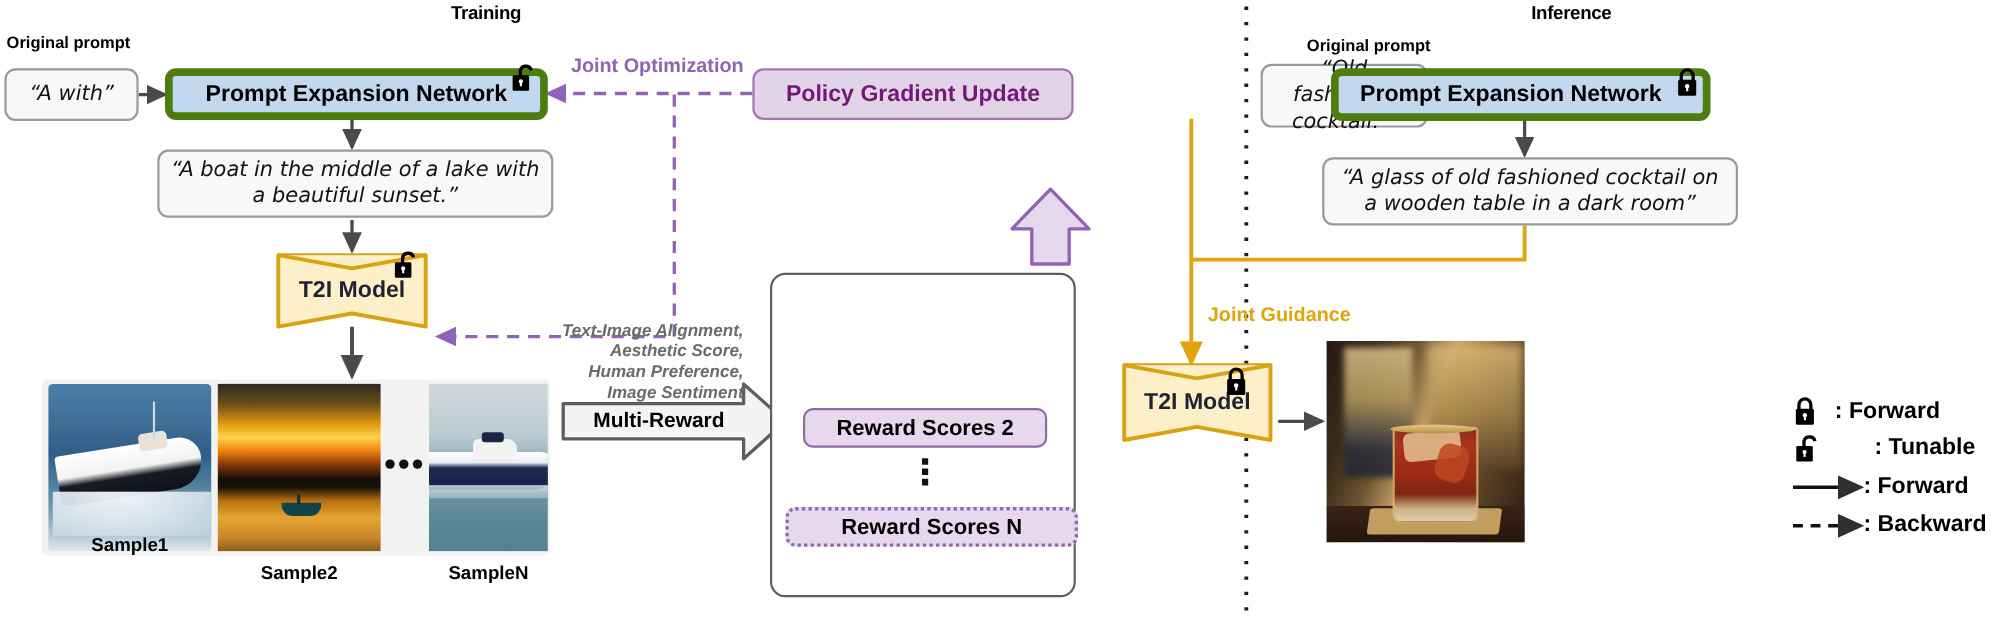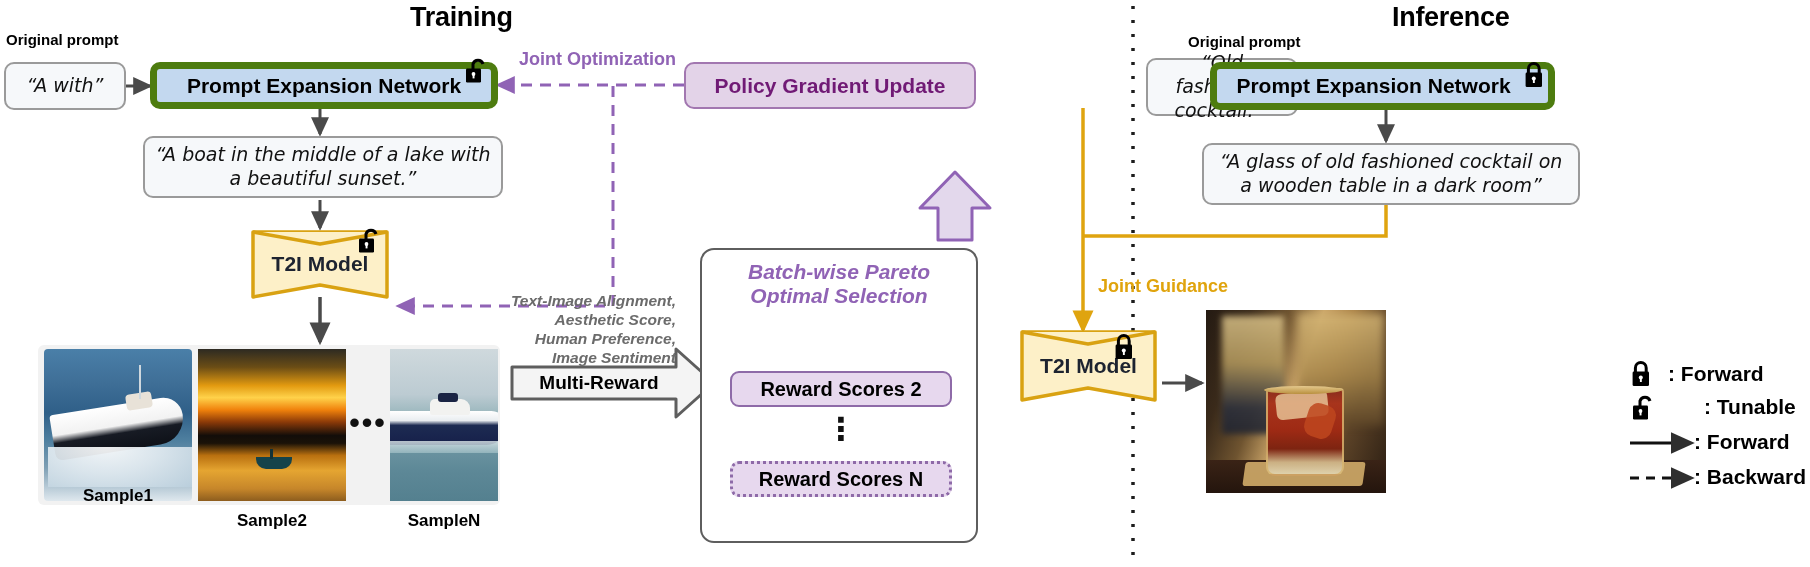--- a/index.html
+++ b/index.html
@@ -1,19 +1,19 @@
 <!DOCTYPE html>
 <html><head>
 <meta charset="utf-8">
 <style>
   html,body{margin:0;padding:0;background:#fff;}
   body{width:1810px;height:567px;position:relative;overflow:hidden;
        font-family:"Liberation Sans","DejaVu Sans",sans-serif;color:#111;}
   .abs{position:absolute;}
-  .ttl{font-weight:bold;font-size:27px;color:#000;letter-spacing:-.3px;}
+  .ttl{font-weight:bold;font-size:17px;color:#000;letter-spacing:-.3px;}
   .smlbl{font-weight:bold;font-size:15px;color:#000;}
 
   
   .box{box-sizing:border-box;display:flex;align-items:center;justify-content:center;
        text-align:center;border-radius:10px;}
   .prompt-box{background:#f6f8fa;border:2.5px solid #9a9a9a;font-size:19px;
        font-family:"DejaVu Sans","Liberation Sans",sans-serif;color:#111;line-height:1.25;padding:4px 10px;}
   .pen-box{background:#c3d8ef;border:7px solid #4d7c0f;font-weight:bold;font-size:21px;color:#000;}
   .pg-box{background:#e3d3e8;border:2.5px solid #a277b0;font-weight:bold;font-size:21px;color:#701a75;}
 
@@ -182,34 +182,30 @@
 
 <div class="abs mr-lbl" style="left:476px;top:292px;width:200px;">
   <div>Text-Image Alignment,</div>
   <div>Aesthetic Score,</div>
   <div>Human Preference,</div>
   <div>Image Sentiment</div>
 </div>
 <div class="abs mr-text" style="left:524px;top:372px;width:150px;text-align:center;">Multi-Reward</div>
 
 <div class="abs pareto" style="left:700px;top:248px;width:278px;height:295px;">
-  <div class="pareto-title" style="margin-top:10px;">
-    <div>Batch-wise Pareto</div>
-    <div>Optimal Selection</div>
-  </div>
 
 
   <div class="rs solid" style="position:absolute;left:28px;top:121px;width:222px;height:36px;">
     <span>Reward Scores 2</span>
   </div>
 
   <div style="position:absolute;left:0;top:161px;width:278px;text-align:center;
               font-size:32px;font-weight:bold;line-height:36px;color:#111;">⋮</div>
 
-  <div class="rs dotted" style="position:absolute;left:28px;top:211px;width:222px;height:36px;">
+  <div class="rs dotted" style="position:absolute;left:12px;top:211px;width:266px;height:36px;">
     <span style="font-style:normal;">Reward Scores N</span>
   </div>
 </div>
 
 <div class="abs smlbl" style="left:1188px;top:33px;">Original prompt</div>
 
 <div class="abs box prompt-box" style="left:1146px;top:58px;width:152px;height:58px;">
   <span style="font-style:italic;">“Old fashioned cocktail. ”</span>
 </div>
 

